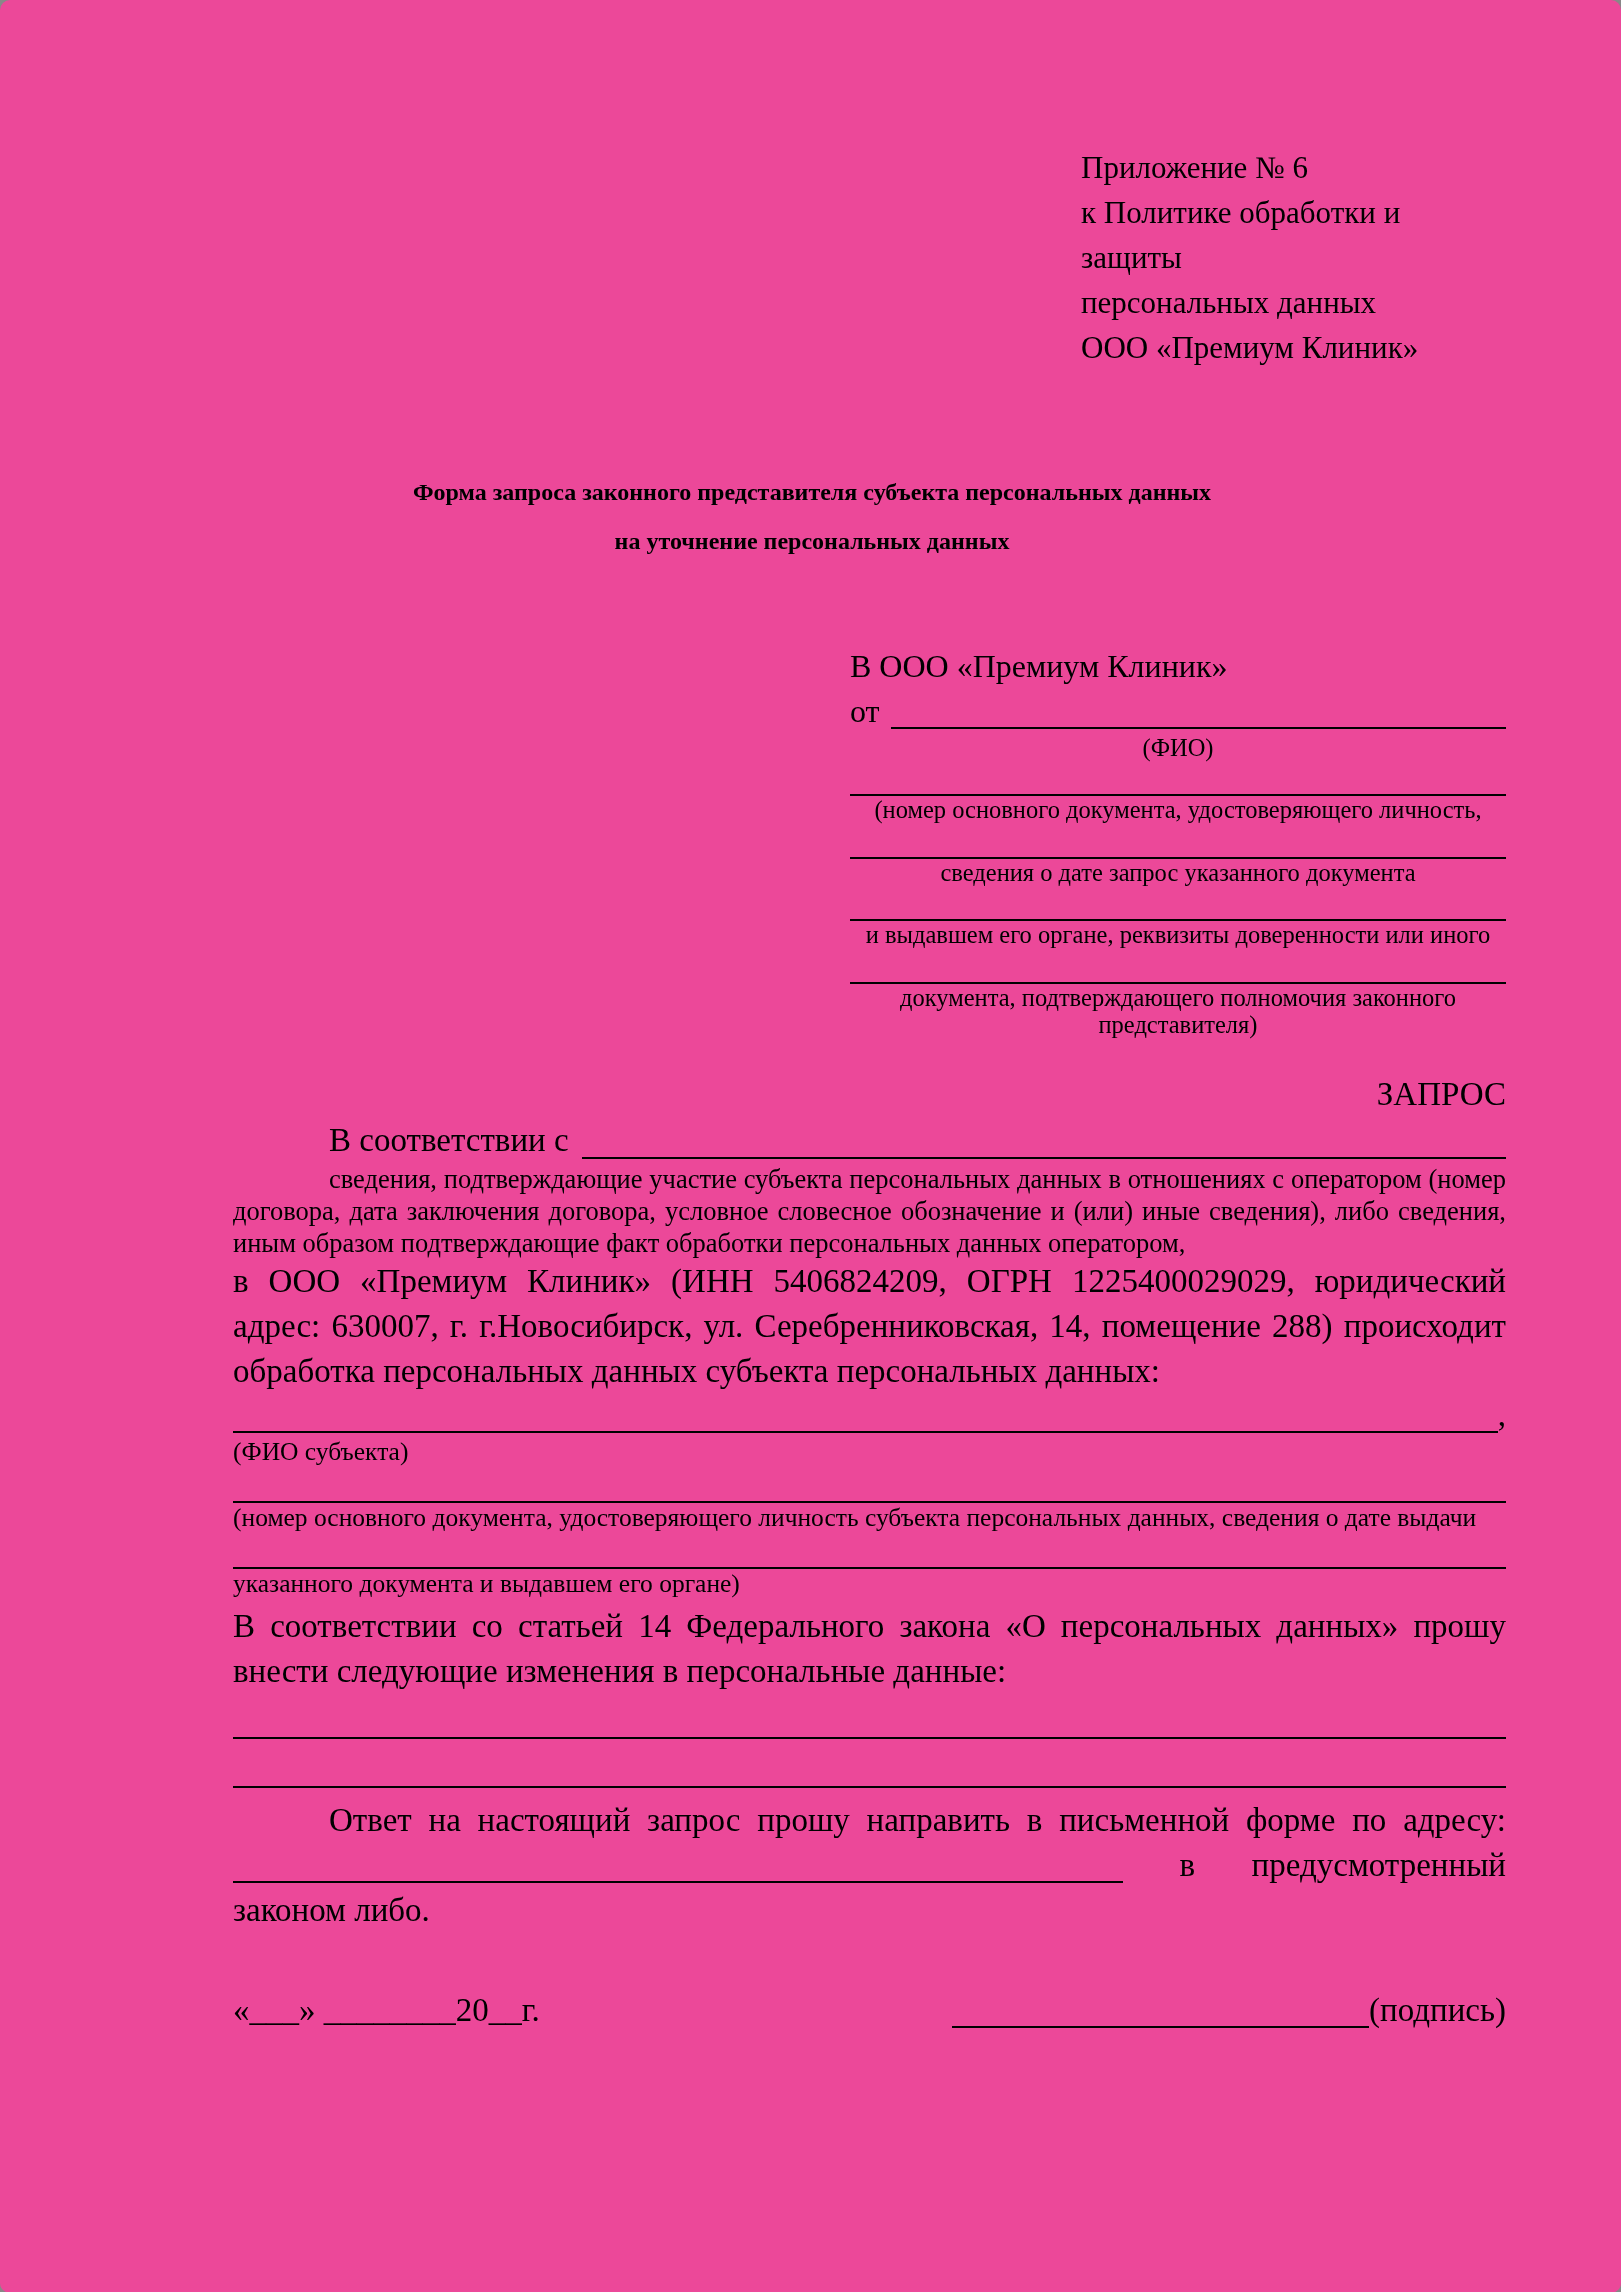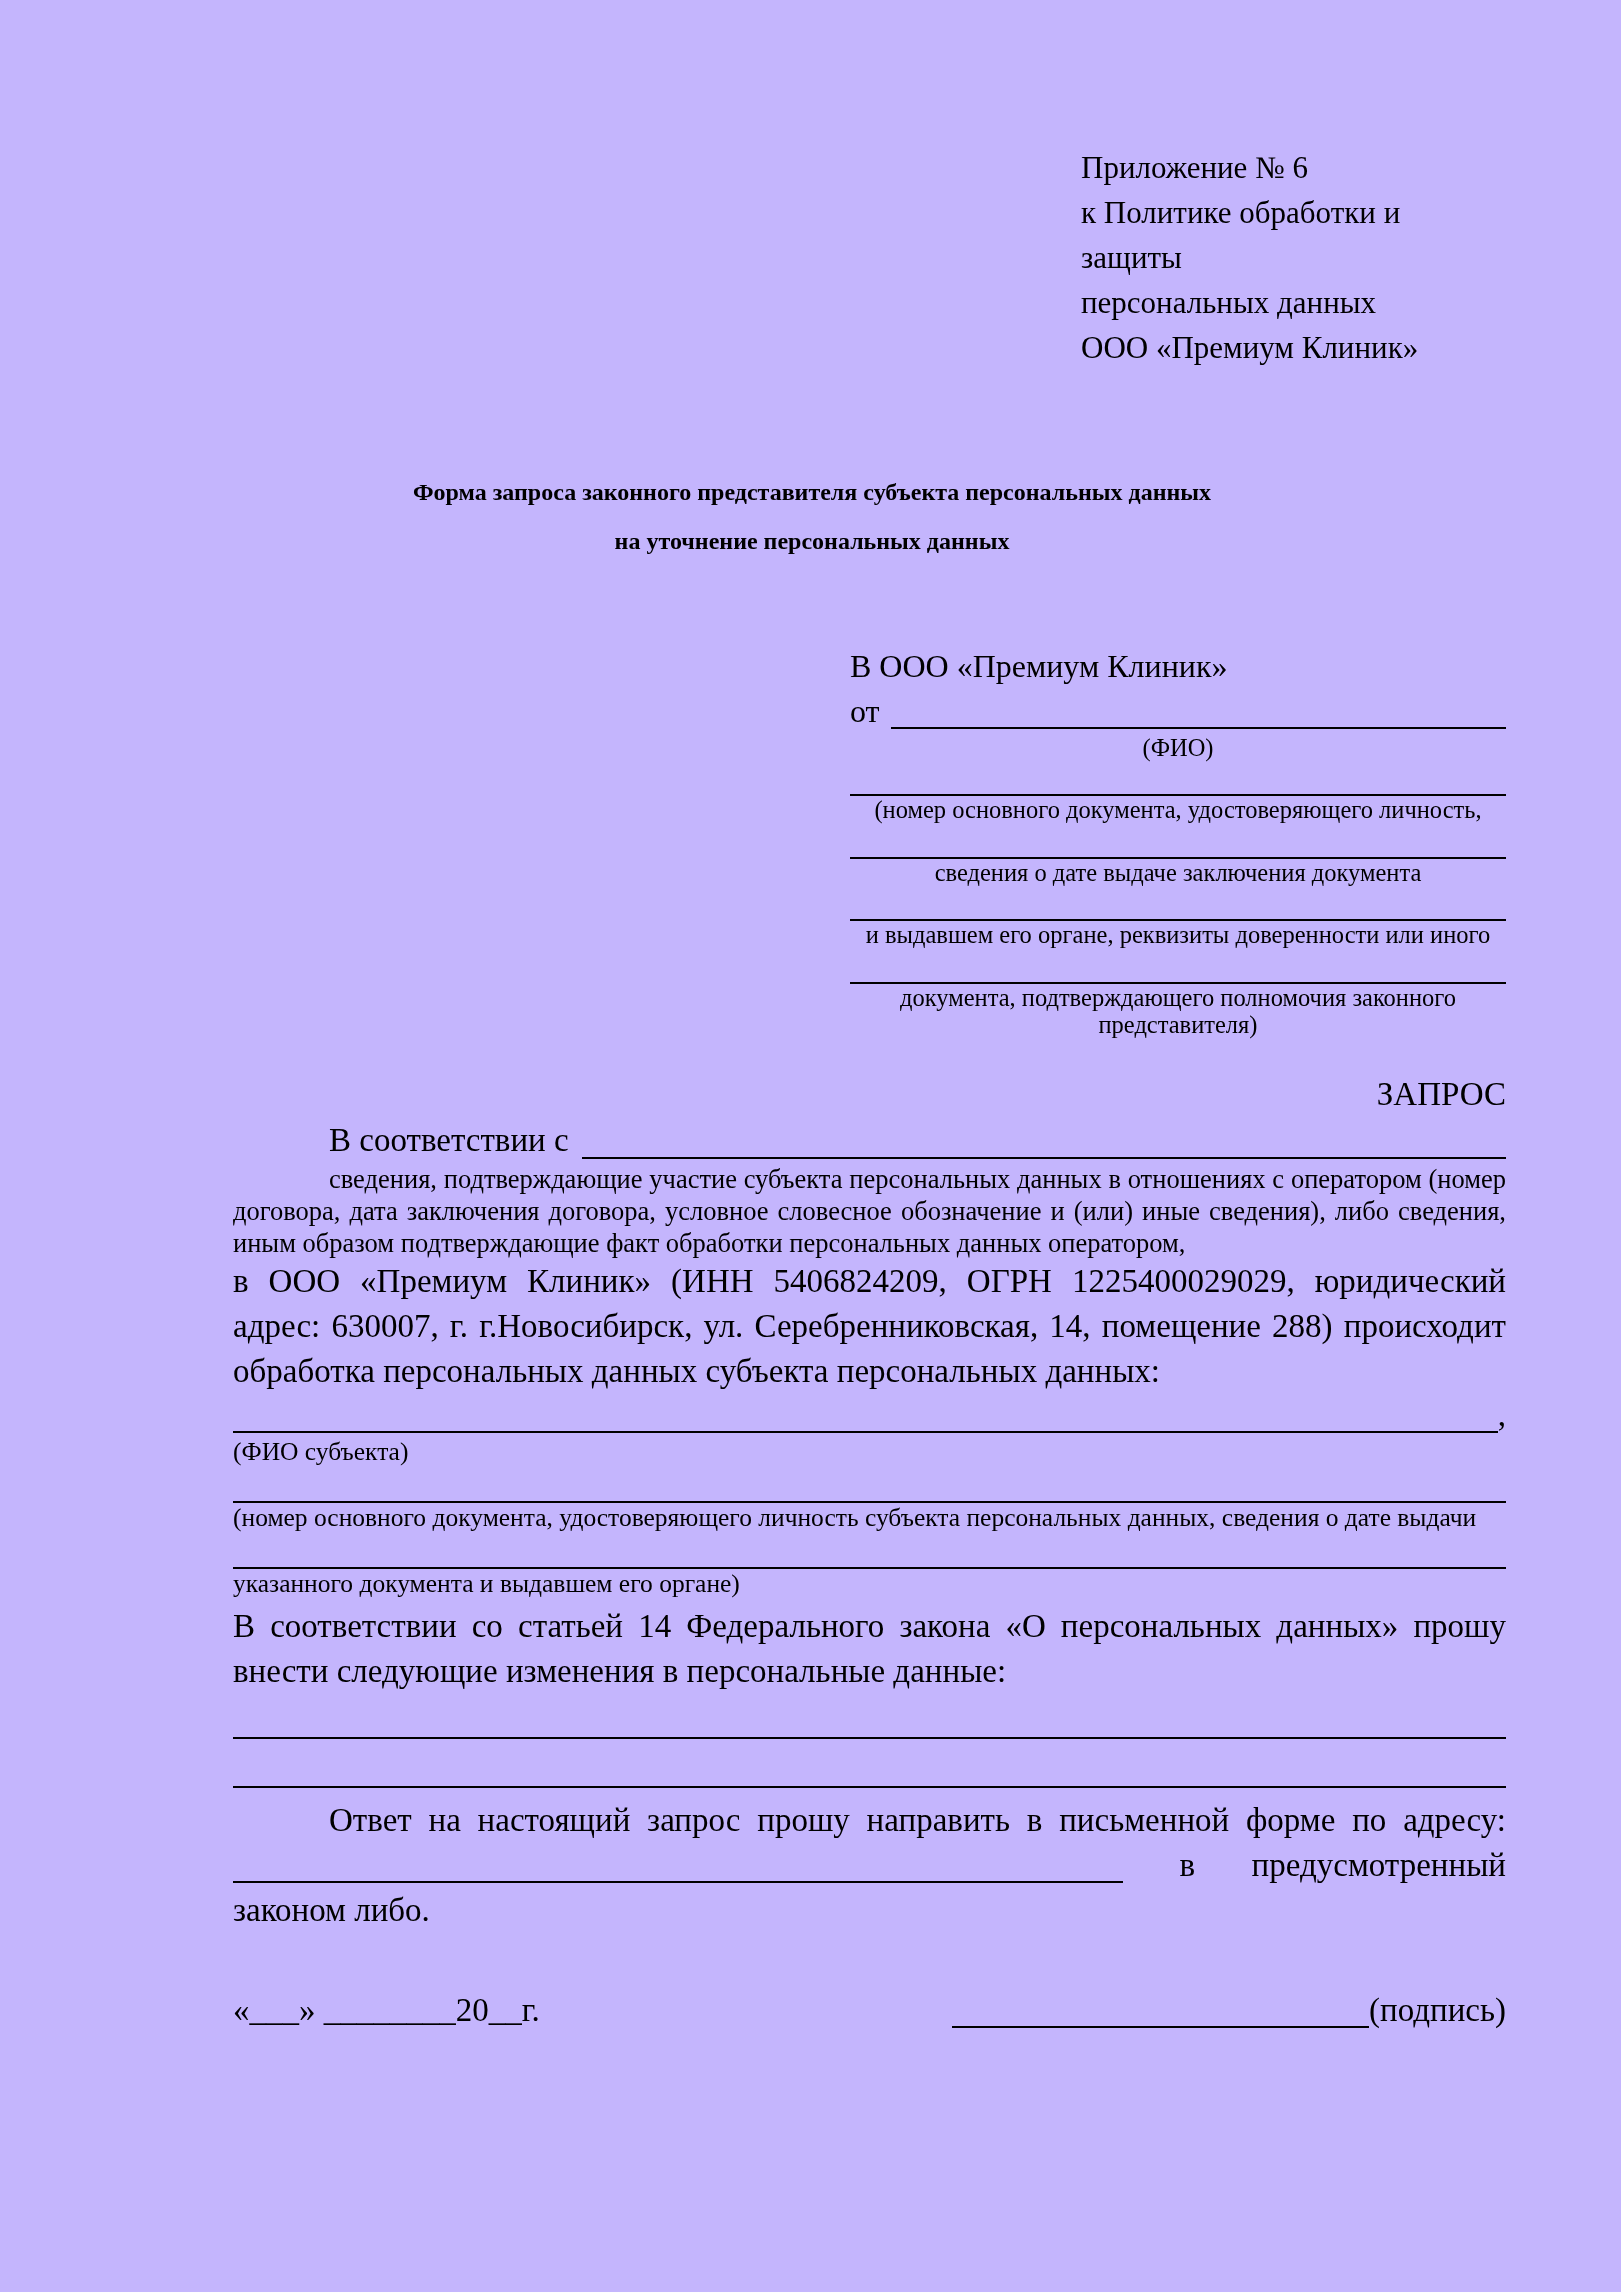--- a/index.html
+++ b/index.html
@@ -1,26 +1,27 @@
 <!DOCTYPE html>
 <html lang="ru"><head>
 <meta charset="utf-8">
 <style>
   html, body { margin: 0; padding: 0; background: #888; }
   .page {
     position: relative;
     width: 1621px;
     height: 2293px;
     margin: 0 auto;
-    background: #c4b5fd;
+    background: #ec4899;
     box-sizing: border-box;
     padding: 145px 115px 0 233px;
     font-family: "Liberation Serif", "DejaVu Serif", serif;
     color: #000000;
     overflow: hidden;
+    border-radius: 10px;
   }
   
   .header { margin-left: 848px; font-size: 31px; line-height: 45px; }
 
   
   .title {
     margin-top: 98px;
     margin-left: -115px;
     text-align: center;
     font-weight: bold;
@@ -112,21 +113,21 @@
     <div class="from-row">
       <span class="lbl">от</span>
       <span class="fill"></span>
     </div>
     <div class="cap">(ФИО)</div>
 
     <div class="u-line"></div>
     <div class="cap">(номер основного документа, удостоверяющего личность,</div>
 
     <div class="u-line"></div>
-    <div class="cap">сведения о дате выдаче заключения документа</div>
+    <div class="cap">сведения о дате запрос указанного документа</div>
 
     <div class="u-line"></div>
     <div class="cap">и выдавшем его органе, реквизиты доверенности или иного</div>
 
     <div class="u-line"></div>
     <div class="cap">документа, подтверждающего полномочия законного представителя)</div>
   </div>
 
   <div class="req-heading">ЗАПРОС</div>
 

